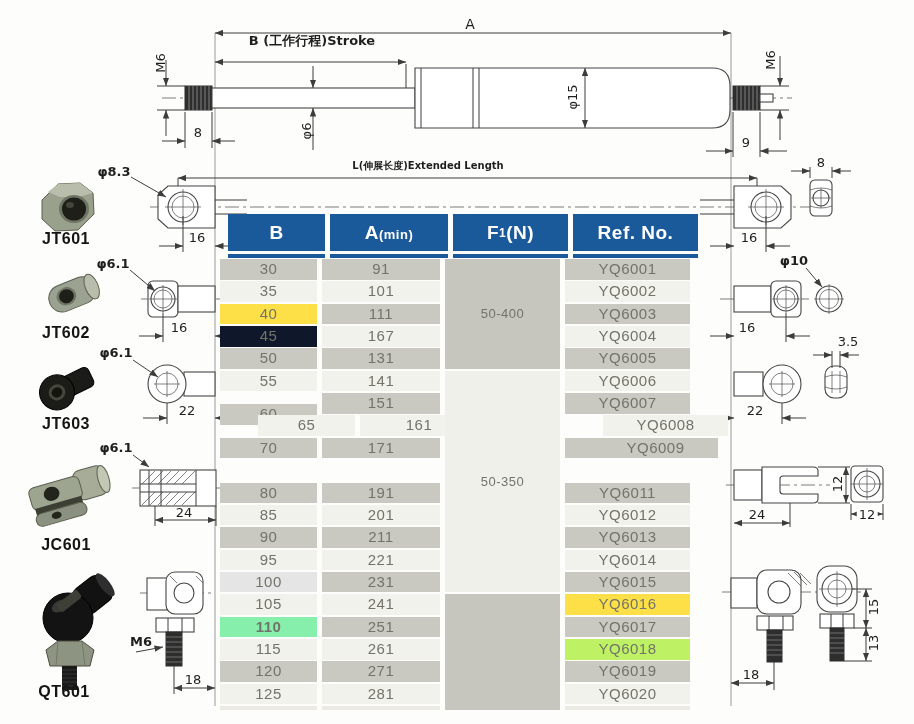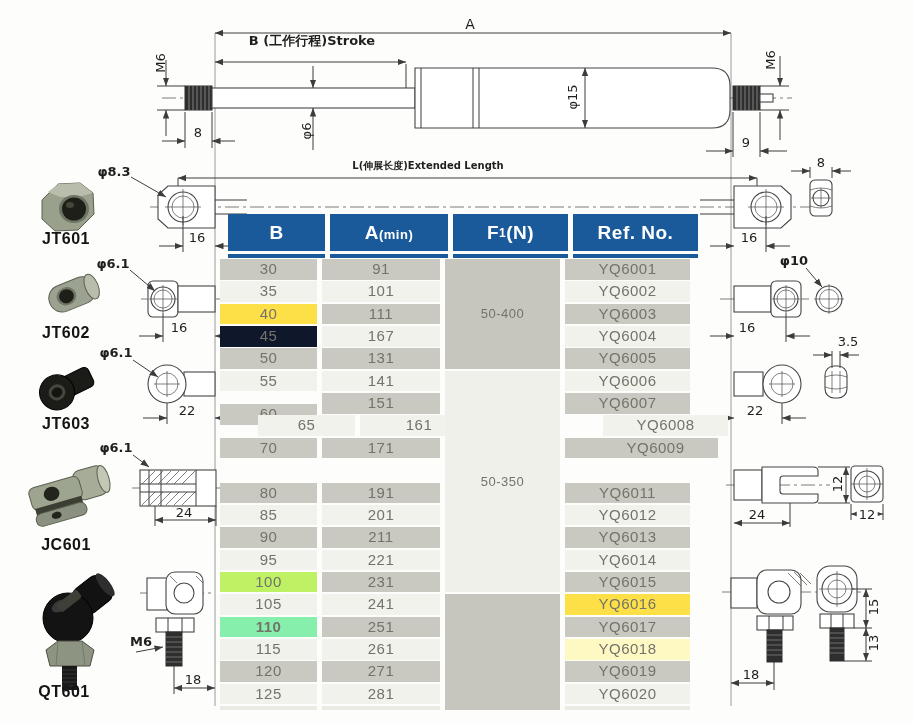--- a/index.html
+++ b/index.html
@@ -396,38 +396,38 @@
         <div class="cell c-b" style="background: rgb(201, 201, 193);">90</div>
         <div class="cell c-a" style="background: rgb(201, 201, 193);">211</div>
         <div class="cell c-ref" style="background: rgb(201, 201, 193);">YQ6013</div>
       </div>
       <div class="trow" style="top: 290.55px;">
         <div class="cell c-b" style="background: rgb(242, 242, 236);">95</div>
         <div class="cell c-a" style="background: rgb(242, 242, 236);">221</div>
         <div class="cell c-ref" style="background: rgb(242, 242, 236);">YQ6014</div>
       </div>
       <div class="trow" style="top: 312.9px;">
-        <div class="cell c-b" style="background: #bef264;">100</div>
+        <div class="cell c-b" style="background: #e5e5e5;">100</div>
         <div class="cell c-a" style="background: rgb(201, 201, 193);">231</div>
         <div class="cell c-ref" style="background: rgb(201, 201, 193);">YQ6015</div>
       </div>
       <div class="trow" style="top: 335.25px;">
         <div class="cell c-b" style="background: rgb(242, 242, 236);">105</div>
         <div class="cell c-a" style="background: rgb(242, 242, 236);">241</div>
         <div class="cell c-ref" style="background: #fde047;">YQ6016</div>
       </div>
       <div class="trow" style="top: 357.6px;">
         <div class="cell c-b" style="background: #86efac; font-weight: bold;">110</div>
         <div class="cell c-a" style="background: rgb(201, 201, 193);">251</div>
         <div class="cell c-ref" style="background: rgb(201, 201, 193);">YQ6017</div>
       </div>
       <div class="trow" style="top: 379.95px;">
         <div class="cell c-b" style="background: rgb(242, 242, 236);">115</div>
         <div class="cell c-a" style="background: rgb(242, 242, 236);">261</div>
-        <div class="cell c-ref" style="background: #fef9c3;">YQ6018</div>
+        <div class="cell c-ref" style="background: #bef264;">YQ6018</div>
       </div>
       <div class="trow" style="top: 402.3px;">
         <div class="cell c-b" style="background: rgb(201, 201, 193);">120</div>
         <div class="cell c-a" style="background: rgb(201, 201, 193);">271</div>
         <div class="cell c-ref" style="background: rgb(201, 201, 193);">YQ6019</div>
       </div>
       <div class="trow" style="top: 424.65px;">
         <div class="cell c-b" style="background: rgb(242, 242, 236);">125</div>
         <div class="cell c-a" style="background: rgb(242, 242, 236);">281</div>
         <div class="cell c-ref" style="background: rgb(242, 242, 236);">YQ6020</div>

